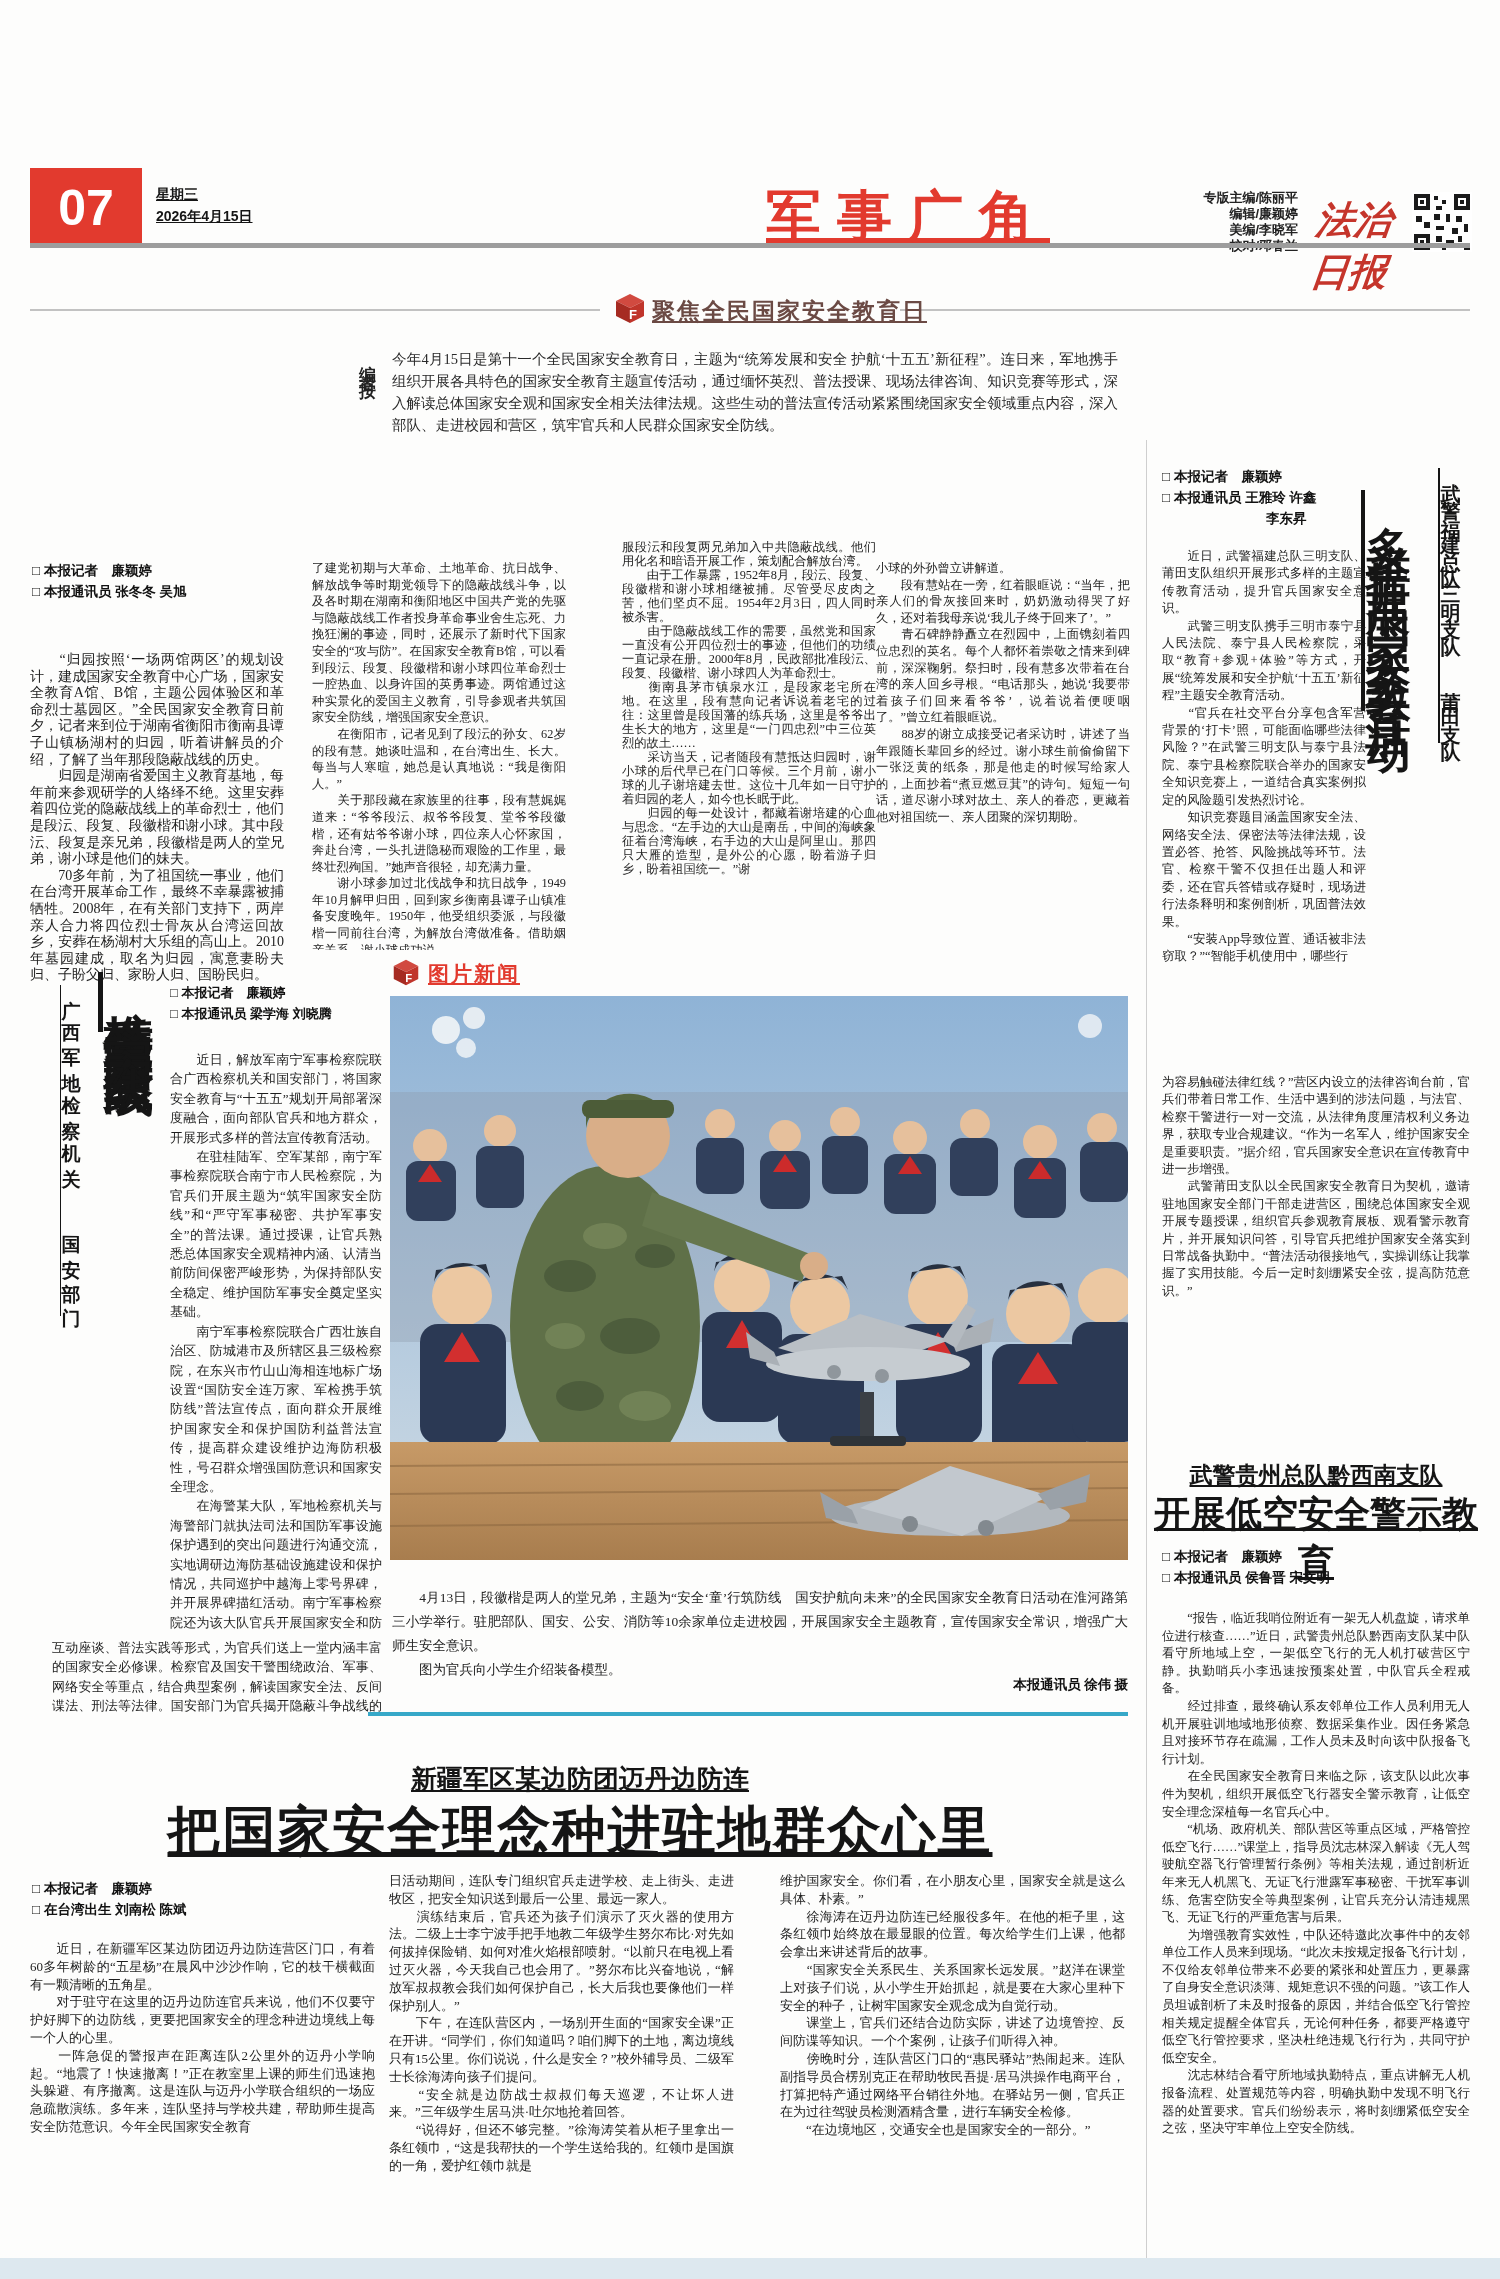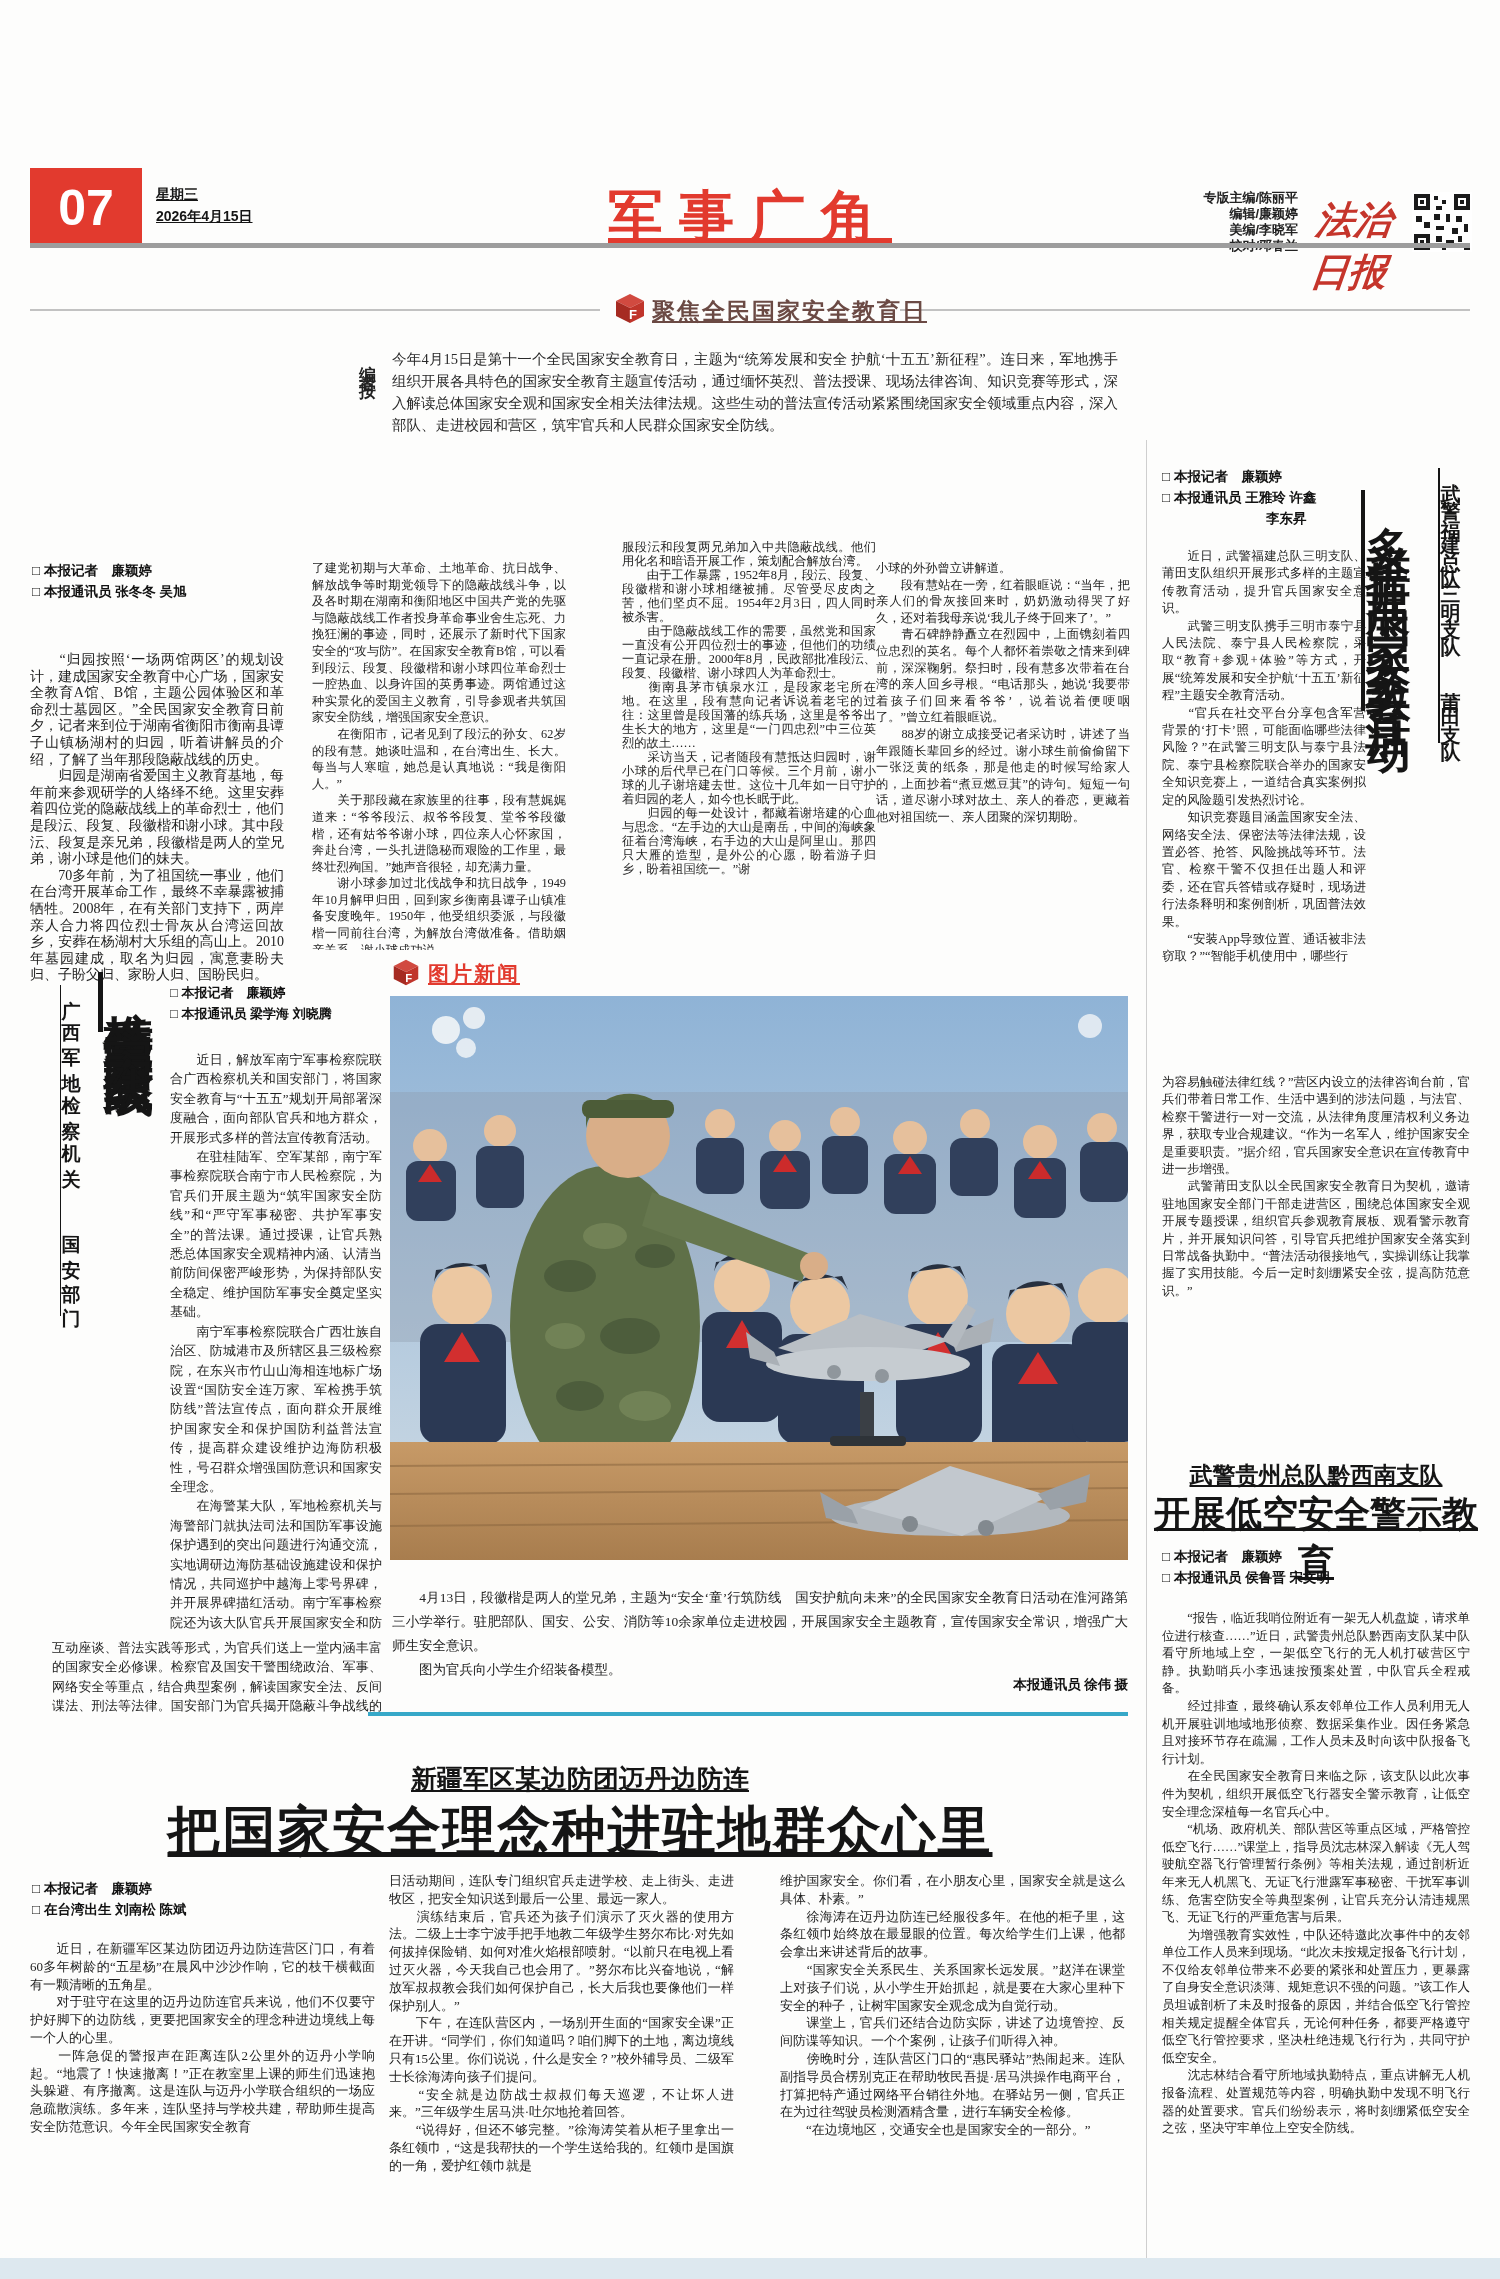--- a/index.html
+++ b/index.html
@@ -22,21 +22,21 @@
 <body>
 
 <div id="page">
 
   <div class="abs" style="left:30px;top:168px;width:112px;height:80px;background:#e23a2e;">
     <div style="color:#fff;font:bold 50px 'Liberation Sans',sans-serif;text-align:center;line-height:80px;">07</div>
   </div>
   <div class="abs hl" style="left:156px;top:186px;font-size:14px;">星期三</div>
   <div class="abs hl" style="left:156px;top:208px;font-size:14px;">2026年4月15日</div>
 
-  <div class="abs hl red" style="left:450px;top:180px;width:600px;text-align:center;font-size:55px;letter-spacing:16px;">军事广角</div>
+  <div class="abs hl red" style="left:450px;top:180px;width:600px;text-align:right;font-size:55px;letter-spacing:16px;">军事广角</div>
 
   <div class="abs" style="left:1090px;top:190px;width:208px;text-align:right;font:bold 13px 'Liberation Sans',sans-serif;line-height:16px;color:#222;">
     <div>专版主编/陈丽平</div>
     <div>编辑/廉颖婷</div>
     <div>美编/李晓军</div>
     <div>校对/邓春兰</div>
   </div>
 
   <div class="abs" style="left:1300px;top:194px;width:108px;height:52px;color:#c5352b;font:bold italic 38px 'Liberation Serif',serif;line-height:52px;text-align:center;transform:skewX(-6deg);">法治日报</div>
 

